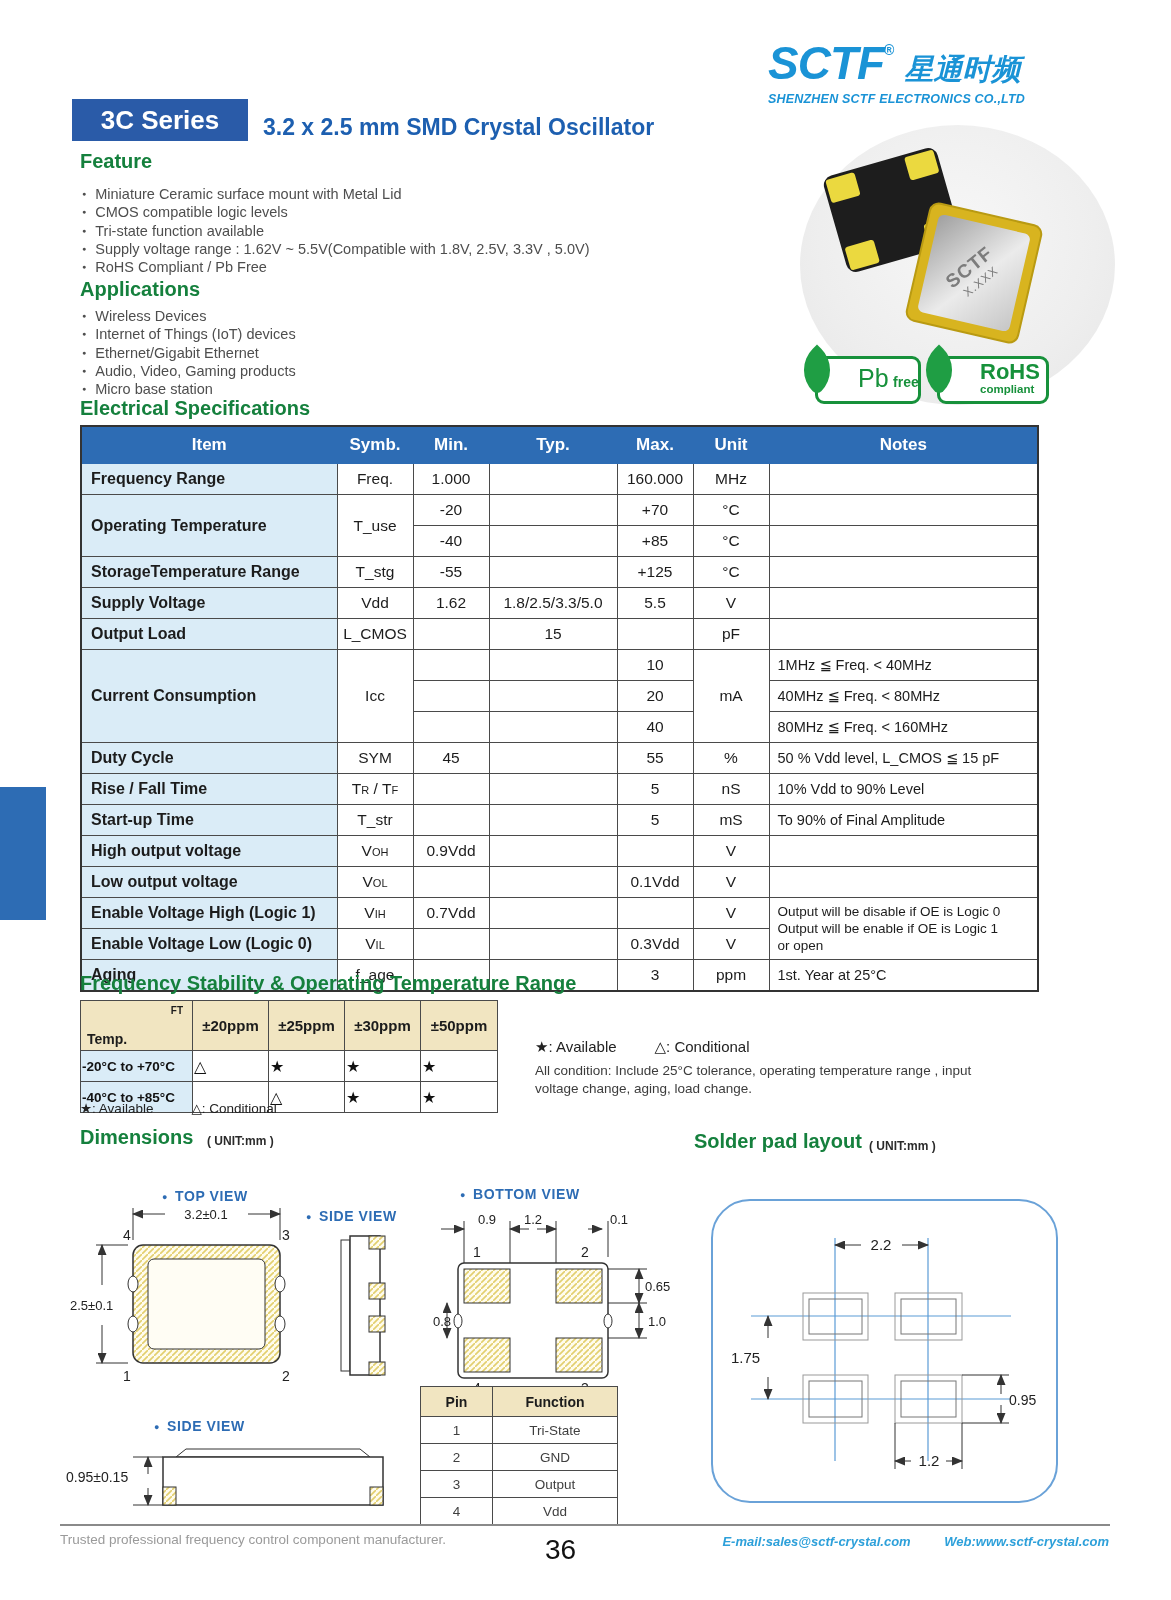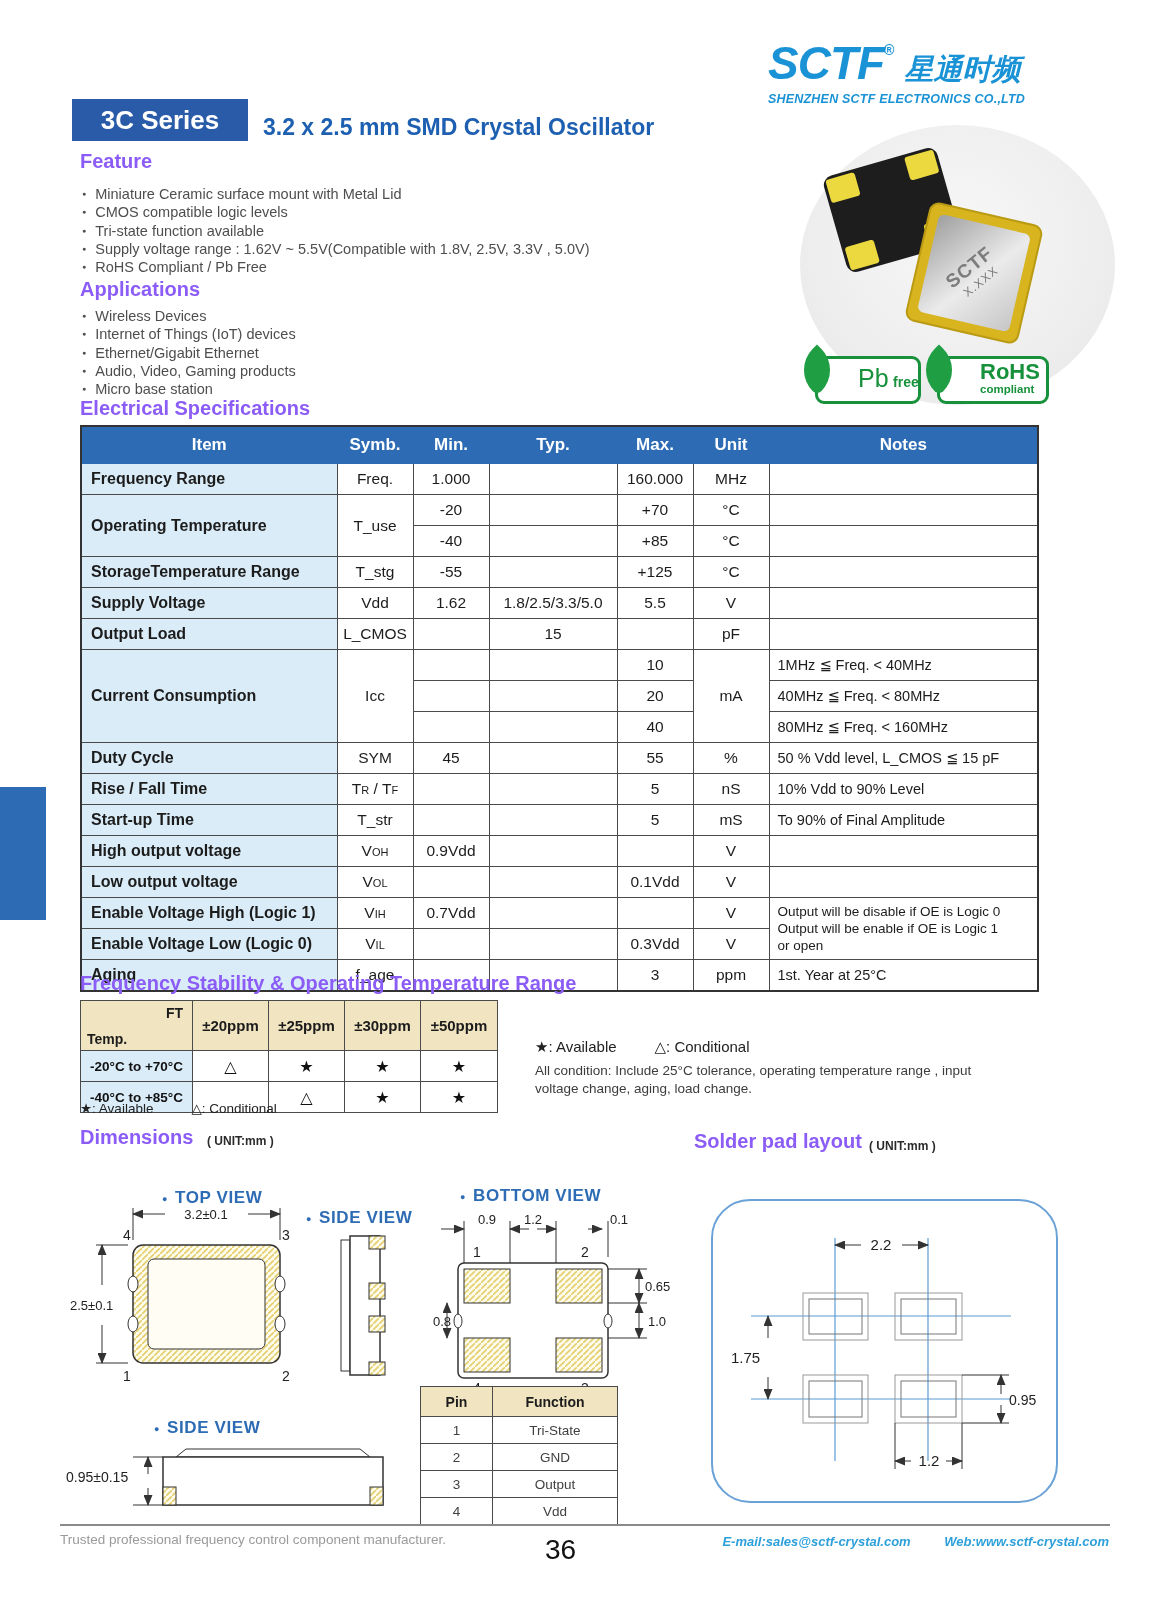--- a/index.html
+++ b/index.html
@@ -12,21 +12,21 @@
   .logo-row{white-space:nowrap;}
   .logo-sctf{font-size:46px;font-weight:bold;font-style:italic;color:#1a93d6;letter-spacing:-1px;}
   .logo-reg{font-size:14px;font-weight:bold;color:#1a93d6;vertical-align:24px;}
   .logo-cn{font-size:29px;font-weight:bold;color:#1a93d6;margin-left:10px;font-style:italic;}
   .logo-company{font-size:12.5px;font-weight:bold;font-style:italic;color:#1a93d6;margin-top:2px;letter-spacing:.2px;}
   
   .series-badge{position:absolute;left:72px;top:99px;width:176px;height:42px;background:#2a5ba8;
     color:#fff;font-size:26px;font-weight:bold;text-align:center;line-height:42px;}
   .page-title{position:absolute;left:263px;top:114px;font-size:23px;font-weight:bold;color:#1d5fb0;}
   
-  .h-blue{position:absolute;font-size:20px;font-weight:bold;color:#8b5cf6;}
+  .h-blue{position:absolute;font-size:20px;font-weight:bold;color:#15803d;}
   .unit-note{position:absolute;font-size:12px;font-weight:bold;color:#2b2b2b;}
   
   .blist{position:absolute;margin:0;padding:0;list-style:none;font-size:14.5px;color:#4e4e4e;}
   .blist li{line-height:17.3px;}
   .blist li::before{content:"●";font-size:7px;vertical-align:3px;margin-right:9px;color:#4e4e4e;}
   
   .photo-circle{position:absolute;left:800px;top:125px;width:315px;height:280px;border-radius:50%;
     background:radial-gradient(circle at 50% 40%,#f7f7f7 0%,#eee 60%,#e6e6e6 100%);}
   .chipA{position:absolute;left:833px;top:160px;width:118px;height:100px;background:#1d1d1d;border-radius:10px;transform:rotate(-16deg);}
   .chipA .pad{position:absolute;width:30px;height:24px;background:#ebd93f;border-radius:3px;}
@@ -49,31 +49,31 @@
   table.espec{position:absolute;left:80px;top:425px;width:957px;border-collapse:collapse;table-layout:fixed;border:2px solid #333;}
   table.espec th{background:#2d6cb4;color:#fff;font-size:17px;font-weight:bold;height:34px;border:1px solid #2d6cb4;}
   table.espec td{border:1px solid #4a4a4a;height:30px;font-size:15.5px;color:#1c1c1c;text-align:center;padding:0 2px;}
   table.espec td.item{background:#daecf7;text-align:left;padding-left:9px;font-weight:bold;font-size:16px;}
   table.espec td.notes{text-align:left;padding:0 8px;font-size:14.5px;}
   table.espec td.notes-sm{text-align:left;padding:2px 8px;font-size:13.5px;line-height:1.28;}
   .sc{font-size:11px;}
   
   table.stab{position:absolute;left:80px;top:1000px;width:417px;border-collapse:collapse;table-layout:fixed;border:1.5px solid #333;}
   table.stab th{background:#f1e5c1;font-size:15px;font-weight:bold;height:47px;border:1px solid #4a4a4a;color:#1c1c1c;}
-  table.stab td{border:1px solid #4a4a4a;height:28px;text-align:center;font-size:16px;color:#111;}
+  table.stab td{border:1px solid #4a4a4a;height:28px;font-size:16px;color:#111;}
   table.stab td.temp{background:#daecf7;font-size:13.5px;font-weight:bold;}
   th.corner{position:relative;background-image:linear-gradient(to bottom right,transparent calc(50% - 1px),#4a4a4a calc(50% - 1px),#4a4a4a calc(50% + 1px),transparent calc(50% + 1px));}
-  th.corner .ft{position:absolute;top:4px;right:9px;font-size:14px;}
+  th.corner .ft{position:absolute;top:4px;right:9px;font-size:10px;}
   th.corner .tp{position:absolute;bottom:3px;left:6px;font-size:14px;}
   .legend{position:absolute;font-size:14px;color:#222;text-align:center;}
   .legend b{font-weight:normal;}
   .legend .gap{display:inline-block;width:38px;}
   .allcond{position:absolute;left:535px;top:1062px;width:480px;font-size:13.5px;color:#3c3c3c;line-height:1.3;}
   
-  .vlabel{position:absolute;font-size:17px;font-weight:bold;color:#2d6cb4;letter-spacing:.6px;}
+  .vlabel{position:absolute;font-size:14px;font-weight:bold;color:#2d6cb4;letter-spacing:.6px;}
   .vlabel::before{content:"●";font-size:9px;margin-right:7px;vertical-align:1px;color:#2d6cb4;}
   
   table.pins{position:absolute;left:420px;top:1386px;width:197px;border-collapse:collapse;table-layout:fixed;border:1.5px solid #4a4a4a;}
   table.pins th{background:#f1e5c1;font-size:14px;height:27px;border:1px solid #4a4a4a;color:#1c1c1c;}
   table.pins td{border:1px solid #4a4a4a;height:24px;font-size:13.5px;color:#3f3f3f;text-align:center;}
   
   svg{position:absolute;overflow:visible;}
   svg text{font-family:"Liberation Sans","DejaVu Sans",sans-serif;fill:#222;font-size:13px;}
   svg text.pin{font-size:14px;}
   

